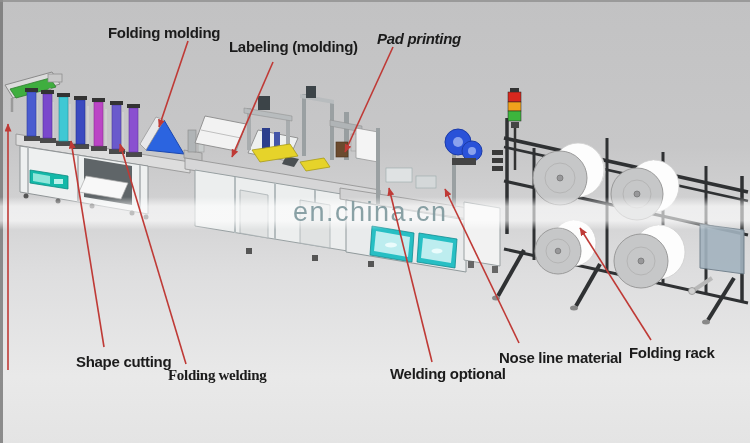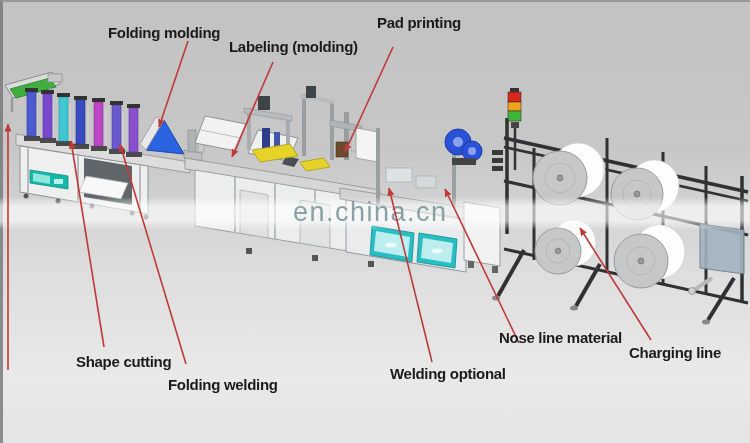--- a/index.html
+++ b/index.html
@@ -7,26 +7,26 @@
     position:relative;width:750px;height:443px;overflow:hidden;
     font-family:"Liberation Sans",sans-serif;
   }
   .stage svg{position:absolute;left:0;top:0;}
   .label{
     position:absolute;font-weight:bold;font-size:15px;line-height:1.1;
     letter-spacing:-0.3px;color:#1b1b1b;white-space:nowrap;
   }
   .lbl-folding-molding{left:108px;top:10px;margin-top:15px;}
   .lbl-labeling-optional{left:229px;top:39px;}
-  .lbl-pad-printing{left:377px;top:15px;}
+  .lbl-pad-printing{left:377px;top:31px;font-style:italic;}
   .lbl-finished-product{left:2px;top:373px;}
   .lbl-shape-cutting{left:63px;top:354px;margin-left:13px;}
-  .lbl-folding-welding{left:168px;top:377px;}
+  .lbl-folding-welding{left:168px;top:367px;font-family:Liberation Serif, serif;}
   .lbl-welding-forming{left:390px;top:366px;}
-  .lbl-nose-line-material{left:499px;top:330px;}
+  .lbl-nose-line-material{left:499px;top:350px;}
   .lbl-charging-rack{left:629px;top:345px;}
 </style>
 </head>
 <body>
 
 <div class="stage">
 
 <svg width="750" height="443" viewBox="0 0 750 443">
   <defs>
     <linearGradient id="bg" x1="0" y1="0" x2="0" y2="1">
@@ -282,15 +282,15 @@
   </g>
 </svg>
 
 <div class="label lbl-folding-molding">Folding molding</div>
 <div class="label lbl-labeling-optional">Labeling (molding)</div>
 <div class="label lbl-pad-printing">Pad printing</div>
 <div class="label lbl-shape-cutting">Shape cutting</div>
 <div class="label lbl-folding-welding">Folding welding</div>
 <div class="label lbl-welding-forming">Welding optional</div>
 <div class="label lbl-nose-line-material">Nose line material</div>
-<div class="label lbl-charging-rack">Charging line</div>
+<div class="label lbl-charging-rack">Folding rack</div>
 
 </div>
 
 </body></html>

